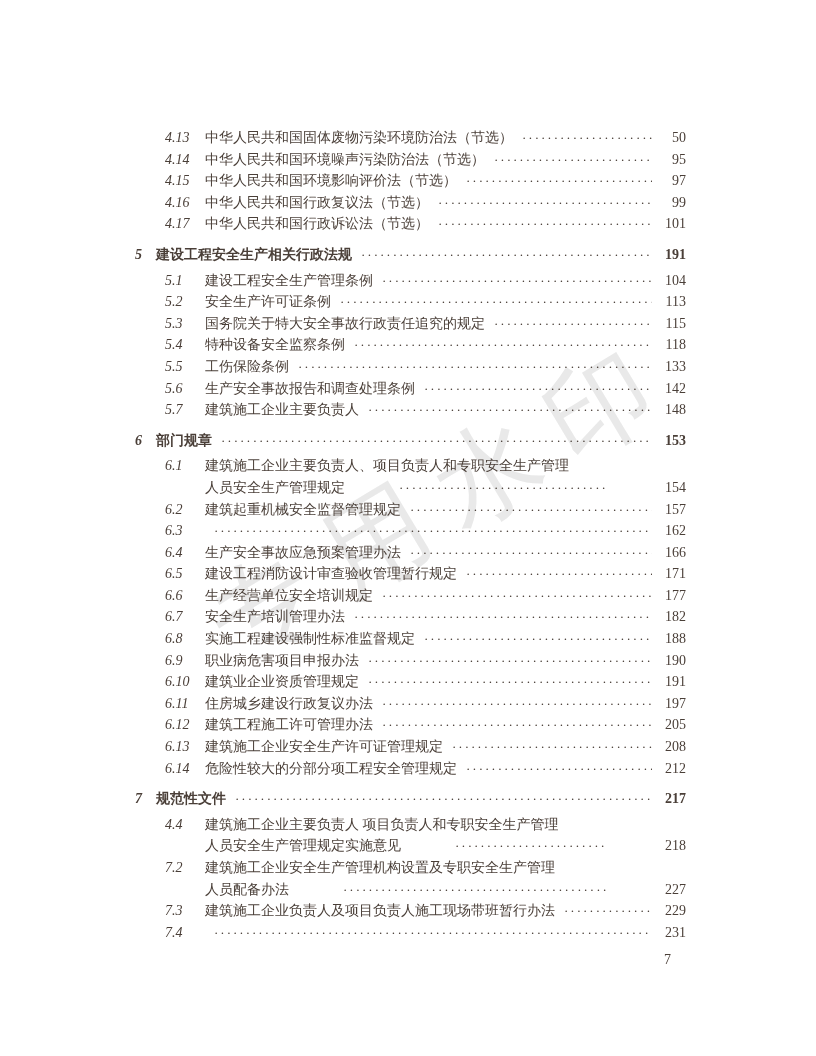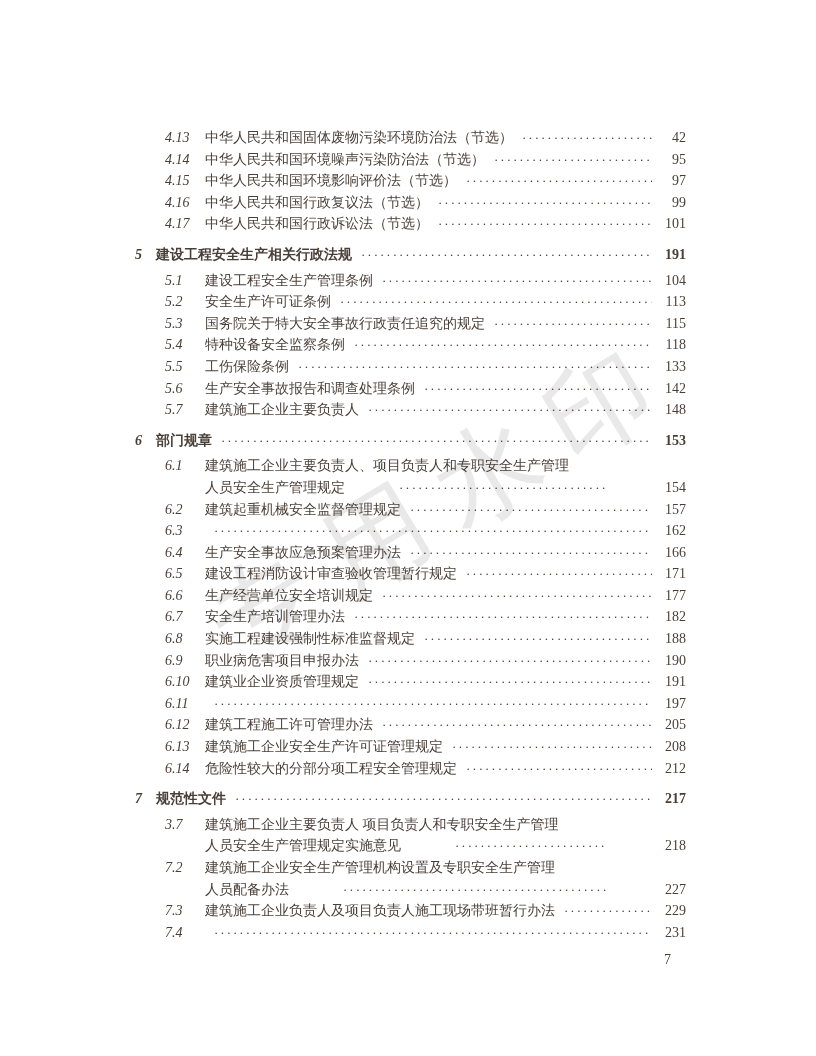--- a/index.html
+++ b/index.html
@@ -99,21 +99,21 @@
 <body>
 
 <div class="page">
   <div class="watermark">专用水印</div>
 
   <div class="toc" id="toc">
       <div class="row item">
         <span class="num">4.13</span>
         <span class="title">中华人民共和国固体废物污染环境防治法（节选）</span>
         <span class="leader">································································································································································</span>
-        <span class="pageno">42</span>
+        <span class="pageno">50</span>
       </div>
       <div class="row item">
         <span class="num">4.14</span>
         <span class="title">中华人民共和国环境噪声污染防治法（节选）</span>
         <span class="leader">································································································································································</span>
         <span class="pageno">95</span>
       </div>
       <div class="row item">
         <span class="num">4.15</span>
         <span class="title">中华人民共和国环境影响评价法（节选）</span>
@@ -243,20 +243,21 @@
         <span class="pageno">190</span>
       </div>
       <div class="row item">
         <span class="num">6.10</span>
         <span class="title">建筑业企业资质管理规定</span>
         <span class="leader">································································································································································</span>
         <span class="pageno">191</span>
       </div>
       <div class="row item">
         <span class="num">6.11</span>
+        <span class="title">住房城乡建设行政复议办法</span>
         <span class="leader">································································································································································</span>
         <span class="pageno">197</span>
       </div>
       <div class="row item">
         <span class="num">6.12</span>
         <span class="title">建筑工程施工许可管理办法</span>
         <span class="leader">································································································································································</span>
         <span class="pageno">205</span>
       </div>
       <div class="row item">
@@ -271,21 +272,21 @@
         <span class="leader">································································································································································</span>
         <span class="pageno">212</span>
       </div>
       <div class="row chapter">
         <span class="num">7</span>
         <span class="title">规范性文件</span>
         <span class="leader">································································································································································</span>
         <span class="pageno">217</span>
       </div>
       <div class="row item-open">
-        <span class="num">3.7</span>
+        <span class="num">4.4</span>
         <span class="title">建筑施工企业主要负责人 项目负责人和专职安全生产管理</span>
       </div>
       <div class="row cont">
         <span class="title">人员安全生产管理规定实施意见</span>
         <span class="leader">································································································································································</span>
         <span class="pageno">218</span>
       </div>
       <div class="row item-open">
         <span class="num">7.2</span>
         <span class="title">建筑施工企业安全生产管理机构设置及专职安全生产管理</span>

